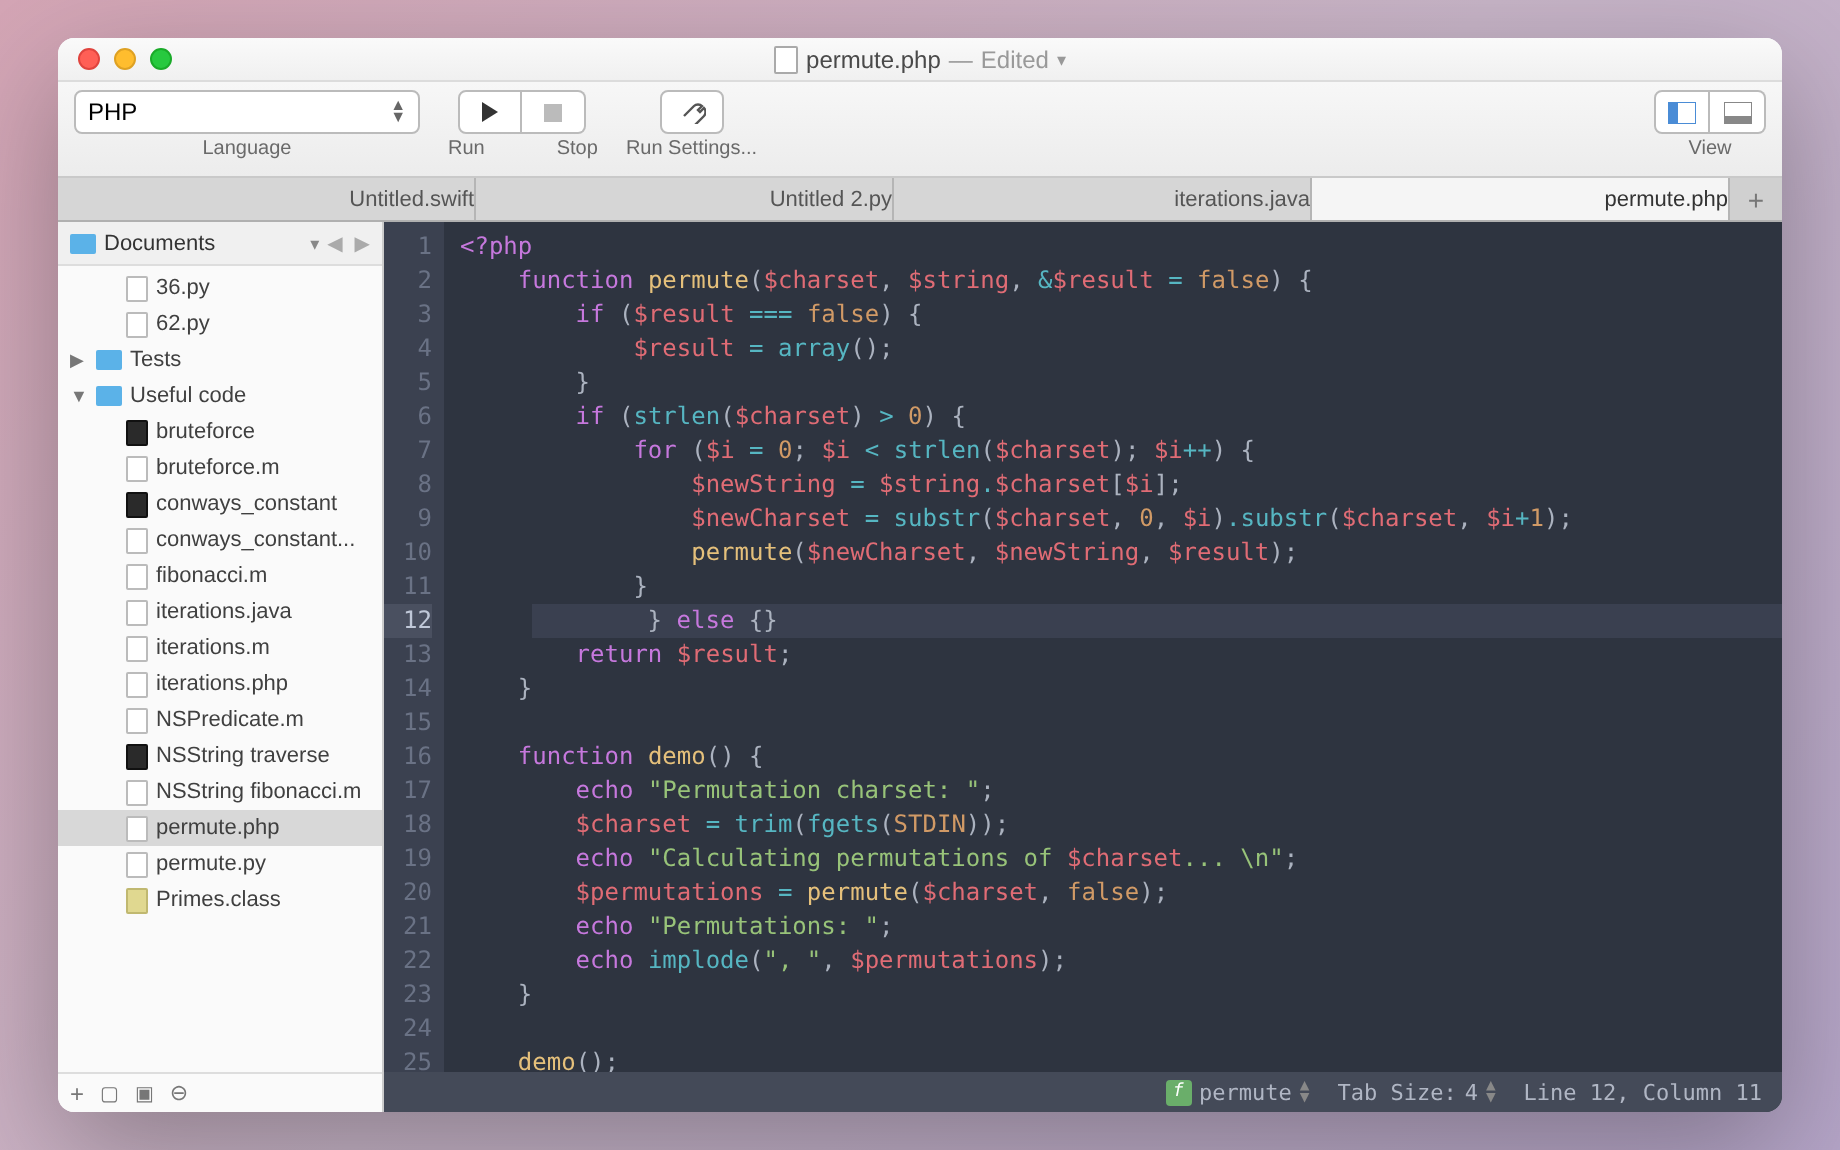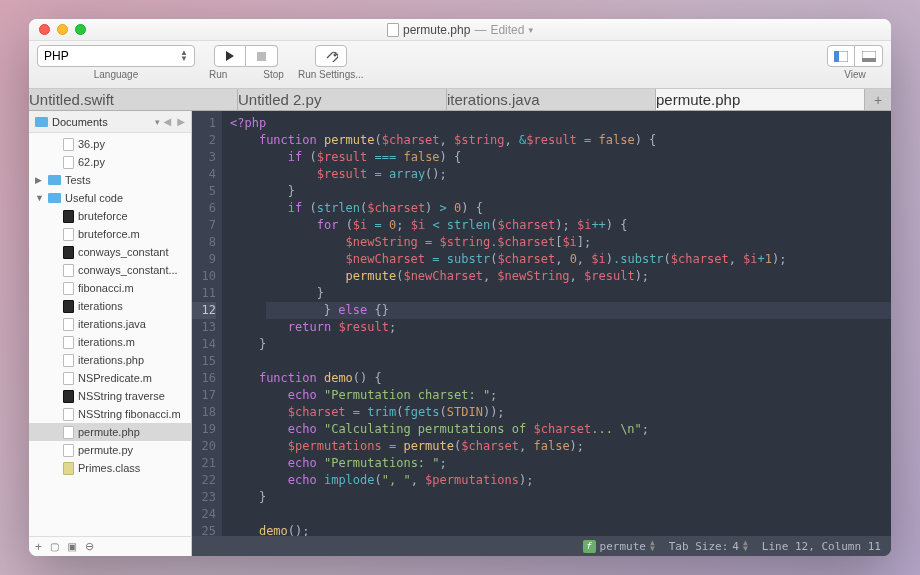--- a/index.html
+++ b/index.html
@@ -52,21 +52,21 @@
   background: linear-gradient(#f7f7f7, #ececec);
   border-bottom: 1px solid #c9c9c9;
   display: flex;
   align-items: flex-start;
   padding: 4px 8px 0 8px;
   gap: 14px;
 }
 .tool-group { display: flex; flex-direction: column; align-items: center; gap: 2px; }
 .tool-label { font-size: 10px; color: #6a6a6a; }
 .lang-select {
-  width: 158px; height: 22px; background: #fff;
+  width: 173px; height: 22px; background: #fff;
   border: 1px solid #bbb; border-radius: 4px;
   font-size: 12px; padding: 0 6px;
   display: flex; align-items: center; justify-content: space-between;
 }
 .lang-select .arrows { font-size: 8px; color: #666; line-height: 6px; }
 .tool-btns { display: flex; gap: 0; }
 .tool-btn {
   width: 32px; height: 22px; background: #fff;
   border: 1px solid #bbb; display: flex; align-items: center; justify-content: center;
 }
@@ -83,22 +83,22 @@
 .view-btn:last-child { border-radius: 0 4px 4px 0; border-left: none; }
 
 .tabbar {
   height: 22px;
   background: #d0d0d0;
   display: flex;
   border-bottom: 1px solid #b0b0b0;
 }
 .tab {
   flex: 1;
-  display: flex; align-items: center; justify-content: flex-start;
-  font-size: 15px; color: #555;
+  display: flex; align-items: center; justify-content: flex-end;
+  font-size: 11px; color: #555;
   border-right: 1px solid #b5b5b5;
   background: #d6d6d6;
 }
 .tab.active { background: #f5f5f5; color: #333; }
 .tab-add { width: 26px; display: flex; align-items: center; justify-content: center; color: #777; font-size: 14px; }
 
 .main { flex: 1; display: flex; overflow: hidden; }
 
 .sidebar {
   width: 163px;
@@ -325,24 +325,20 @@
             <div class="file-icon exec"></div>
             <span>conways_constant</span>
           </div>
           <div class="sb-item depth2">
             <div class="file-icon doc"></div>
             <span>conways_constant...</span>
           </div>
           <div class="sb-item depth2">
             <div class="file-icon doc"></div>
             <span>fibonacci.m</span>
-          </div>
-          <div class="sb-item depth2">
-            <div class="file-icon exec"></div>
-            <span>iterations</span>
           </div>
           <div class="sb-item depth2">
             <div class="file-icon doc"></div>
             <span>iterations.java</span>
           </div>
           <div class="sb-item depth2">
             <div class="file-icon doc"></div>
             <span>iterations.m</span>
           </div>
           <div class="sb-item depth2">

